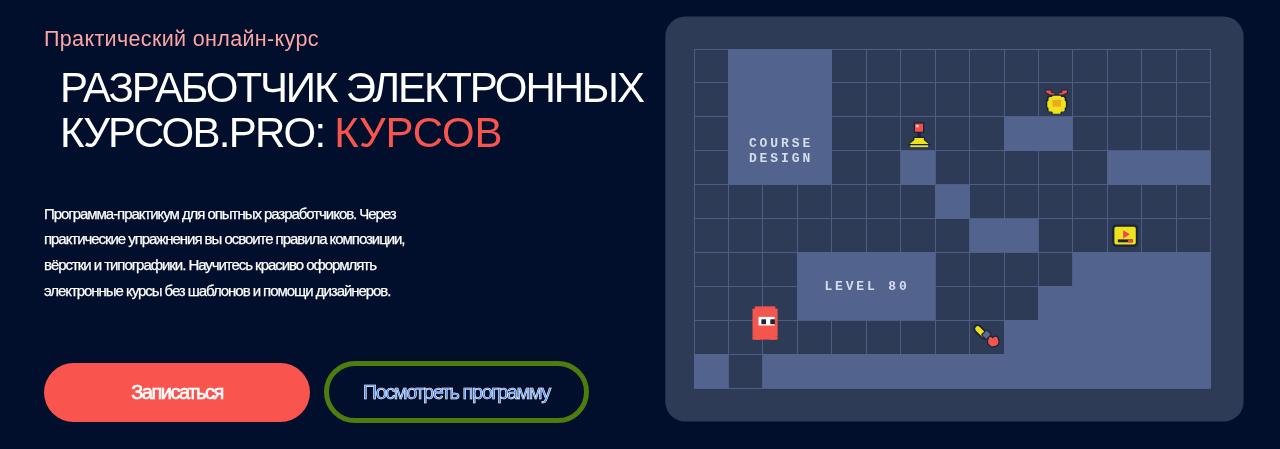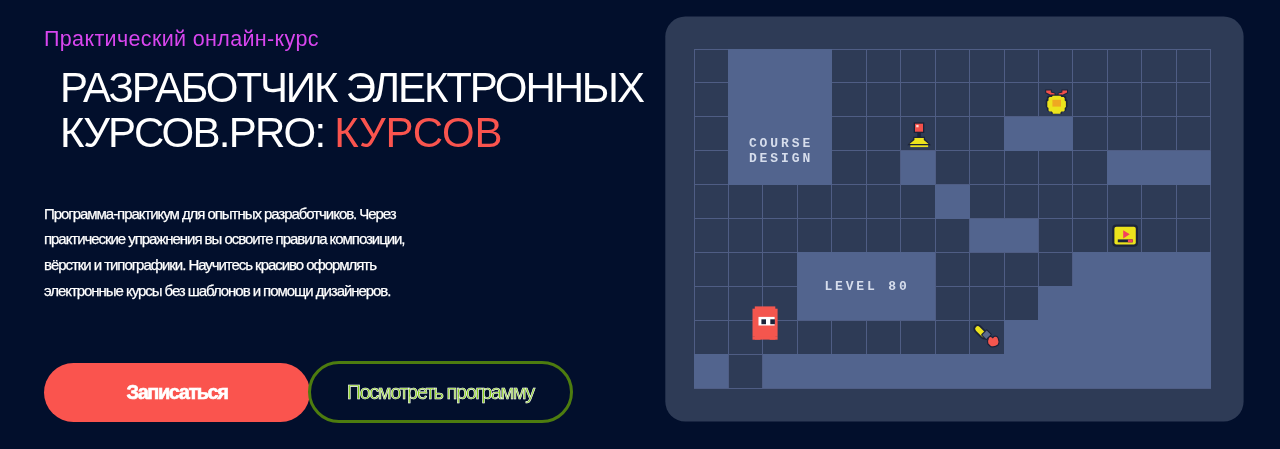--- a/index.html
+++ b/index.html
@@ -1,26 +1,26 @@
 <!DOCTYPE html>
 <html><head><meta charset="utf-8"><style>
 html,body{margin:0;padding:0;width:1280px;height:449px;overflow:hidden;background:#020f2c;font-family:"Liberation Sans",sans-serif}
 .abs{position:absolute}
 </style></head>
 <body>
 
-<div class="abs" style="left:44px;top:26.5px;font-size:21.5px;line-height:24px;letter-spacing:0.35px;color:#d946ef">Практический онлайн-курс</div>
+<div class="abs" style="left:44px;top:26.5px;font-size:21.5px;line-height:24px;letter-spacing:0.35px;color:#fca5a5">Практический онлайн-курс</div>
 
 <div class="abs" style="left:60px;top:65px;font-size:42px;line-height:45.3px;letter-spacing:-2.1px;color:#ffffff">РАЗРАБОТЧИК ЭЛЕКТРОННЫХ<br><span style="letter-spacing:-1.75px">КУРСОВ.PRO: </span><span style="color:#fa544e;letter-spacing:-0.2px">КУРСОВ</span></div>
 
 <div class="abs" style="left:44px;top:200.5px;font-size:15px;line-height:25.8px;letter-spacing:-1.05px;color:#ffffff;-webkit-text-stroke:0.25px #fff">Программа-практикум для опытных разработчиков. Через<br>практические упражнения вы освоите правила композиции,<br>вёрстки и типографики. Научитесь красиво оформлять<br>электронные курсы без шаблонов и помощи дизайнеров.</div>
 
-<div class="abs" style="left:43.8px;top:362.9px;width:266.5px;height:59.5px;border-radius:30px;background:#fa544e;display:flex;align-items:center;justify-content:center;color:#fff;font-size:20px;font-weight:700;letter-spacing:-1.45px;-webkit-text-stroke:0.6px #fff">Записаться</div>
+<div class="abs" style="left:43.8px;top:362.9px;width:266.5px;height:59.5px;border-radius:30px;background:#fa544e;display:flex;align-items:center;justify-content:center;color:#fff;font-size:20px;font-weight:400;letter-spacing:-1.45px;-webkit-text-stroke:0.6px #fff">Записаться</div>
 
-<div class="abs" style="left:308px;top:361.3px;width:264.6px;height:61.7px;border-radius:31px;border:3px solid #4d7c0f;box-sizing:border-box;display:flex;align-items:center;justify-content:center;color:#84cc16;font-size:20px;font-weight:400;letter-spacing:-1.45px;-webkit-text-stroke:0.6px #fff">Посмотреть программу</div>
+<div class="abs" style="left:324px;top:361.3px;width:264.6px;height:61.7px;border-radius:31px;border:5px solid #4d7c0f;box-sizing:border-box;display:flex;align-items:center;justify-content:center;color:#3b82f6;font-size:20px;font-weight:400;letter-spacing:-1.45px;-webkit-text-stroke:0.6px #fff">Посмотреть программу</div>
 <svg width="1280" height="449" viewBox="0 0 1280 449" style="position:absolute;left:0;top:0">
 
 <rect x="665.3" y="16.6" width="578.3" height="404.9" rx="20" fill="#2e3b56"></rect>
 
 <g stroke="#4f5d84" stroke-width="1" shape-rendering="crispEdges">
       <line x1="694.0" y1="49.0" x2="694.0" y2="388.0"></line>
       <line x1="728.4" y1="49.0" x2="728.4" y2="388.0"></line>
       <line x1="762.9" y1="49.0" x2="762.9" y2="388.0"></line>
       <line x1="797.3" y1="49.0" x2="797.3" y2="388.0"></line>
       <line x1="831.8" y1="49.0" x2="831.8" y2="388.0"></line>

